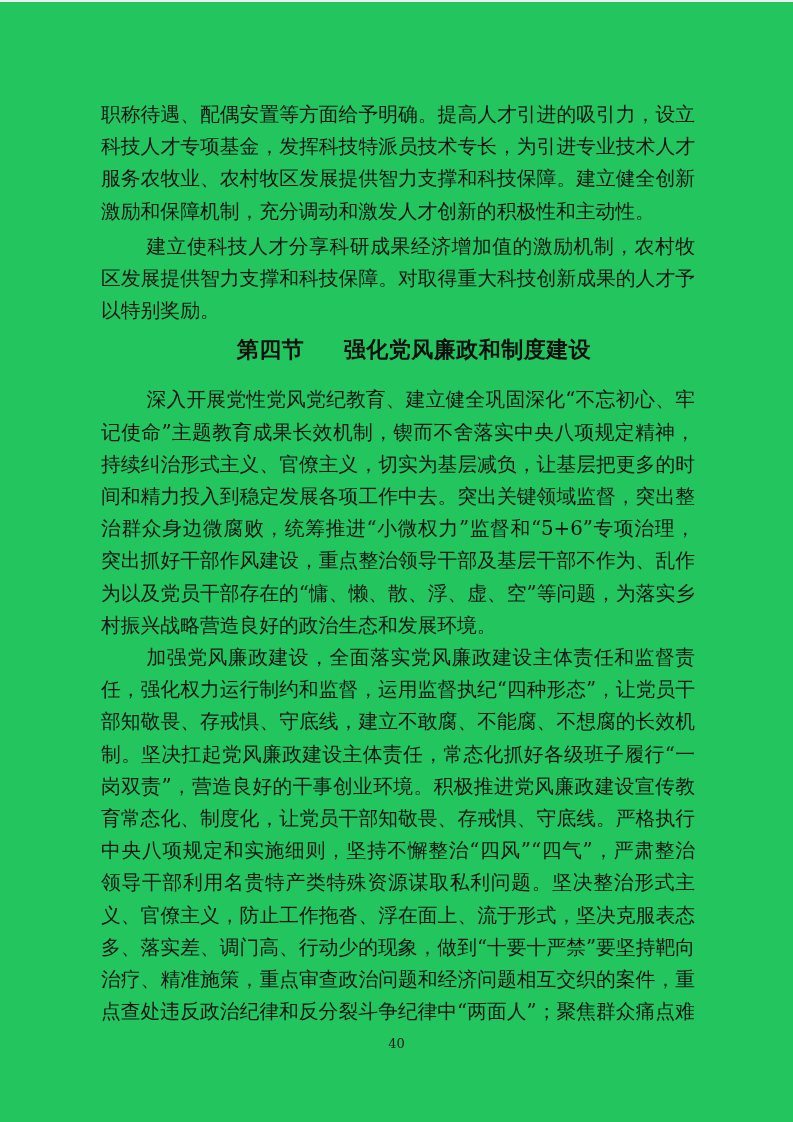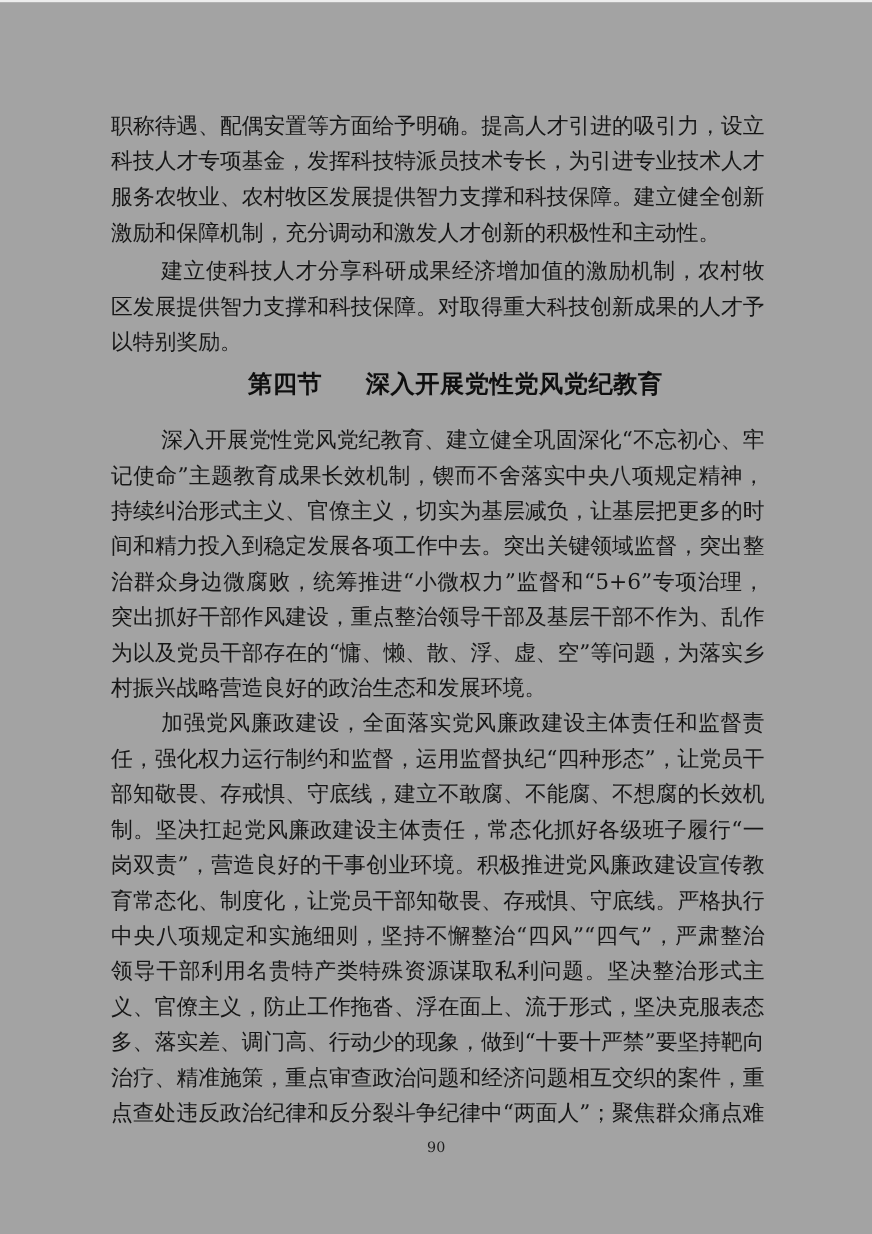--- a/index.html
+++ b/index.html
@@ -4,21 +4,21 @@
 <style>
   html, body {
     margin: 0;
     padding: 0;
     background: #ffffff;
   }
   .page {
     position: relative;
     width: 793px;
     height: 1122px;
-    background: #a3a3a3;
+    background: #22c55e;
     border-top: 2px solid #ededed;
     box-sizing: border-box;
     overflow: hidden;
   }
   .text-body {
     position: absolute;
     left: 101px;
     top: 97px;
     width: 594px;
     color: #161616;
@@ -64,18 +64,18 @@
     color: #1c1c1c;
   }
 </style>
 </head>
 <body>
 
 <div class="page">
   <div class="text-body">
     <p class="para">职称待遇、配偶安置等方面给予明确。提高人才引进的吸引力，设立科技人才专项基金，发挥科技特派员技术专长，为引进专业技术人才服务农牧业、农村牧区发展提供智力支撑和科技保障。建立健全创新激励和保障机制，充分调动和激发人才创新的积极性和主动性。</p>
     <p class="para indent p2">建立使科技人才分享科研成果经济增加值的激励机制，农村牧区发展提供智力支撑和科技保障。对取得重大科技创新成果的人才予以特别奖励。</p>
-    <h2 class="section-heading"><span class="heading-number">第四节</span><span class="heading-title">深入开展党性党风党纪教育</span></h2>
+    <h2 class="section-heading"><span class="heading-number">第四节</span><span class="heading-title">强化党风廉政和制度建设</span></h2>
     <p class="para indent">深入开展党性党风党纪教育、建立健全巩固深化“不忘初心、牢记使命”主题教育成果长效机制，锲而不舍落实中央八项规定精神，持续纠治形式主义、官僚主义，切实为基层减负，让基层把更多的时间和精力投入到稳定发展各项工作中去。突出关键领域监督，突出整治群众身边微腐败，统筹推进“小微权力”监督和“5+6”专项治理，突出抓好干部作风建设，重点整治领导干部及基层干部不作为、乱作为以及党员干部存在的“慵、懒、散、浮、虚、空”等问题，为落实乡村振兴战略营造良好的政治生态和发展环境。</p>
     <p class="para indent">加强党风廉政建设，全面落实党风廉政建设主体责任和监督责任，强化权力运行制约和监督，运用监督执纪“四种形态”，让党员干部知敬畏、存戒惧、守底线，建立不敢腐、不能腐、不想腐的长效机制。坚决扛起党风廉政建设主体责任，常态化抓好各级班子履行“一岗双责”，营造良好的干事创业环境。积极推进党风廉政建设宣传教育常态化、制度化，让党员干部知敬畏、存戒惧、守底线。严格执行中央八项规定和实施细则，坚持不懈整治“四风”“四气”，严肃整治领导干部利用名贵特产类特殊资源谋取私利问题。坚决整治形式主义、官僚主义，防止工作拖沓、浮在面上、流于形式，坚决克服表态多、落实差、调门高、行动少的现象，做到“十要十严禁”要坚持靶向治疗、精准施策，重点审查政治问题和经济问题相互交织的案件，重点查处违反政治纪律和反分裂斗争纪律中“两面人”；聚焦群众痛点难</p>
   </div>
-  <div class="page-number">90</div>
+  <div class="page-number">40</div>
 </div>
 
 </body></html>

